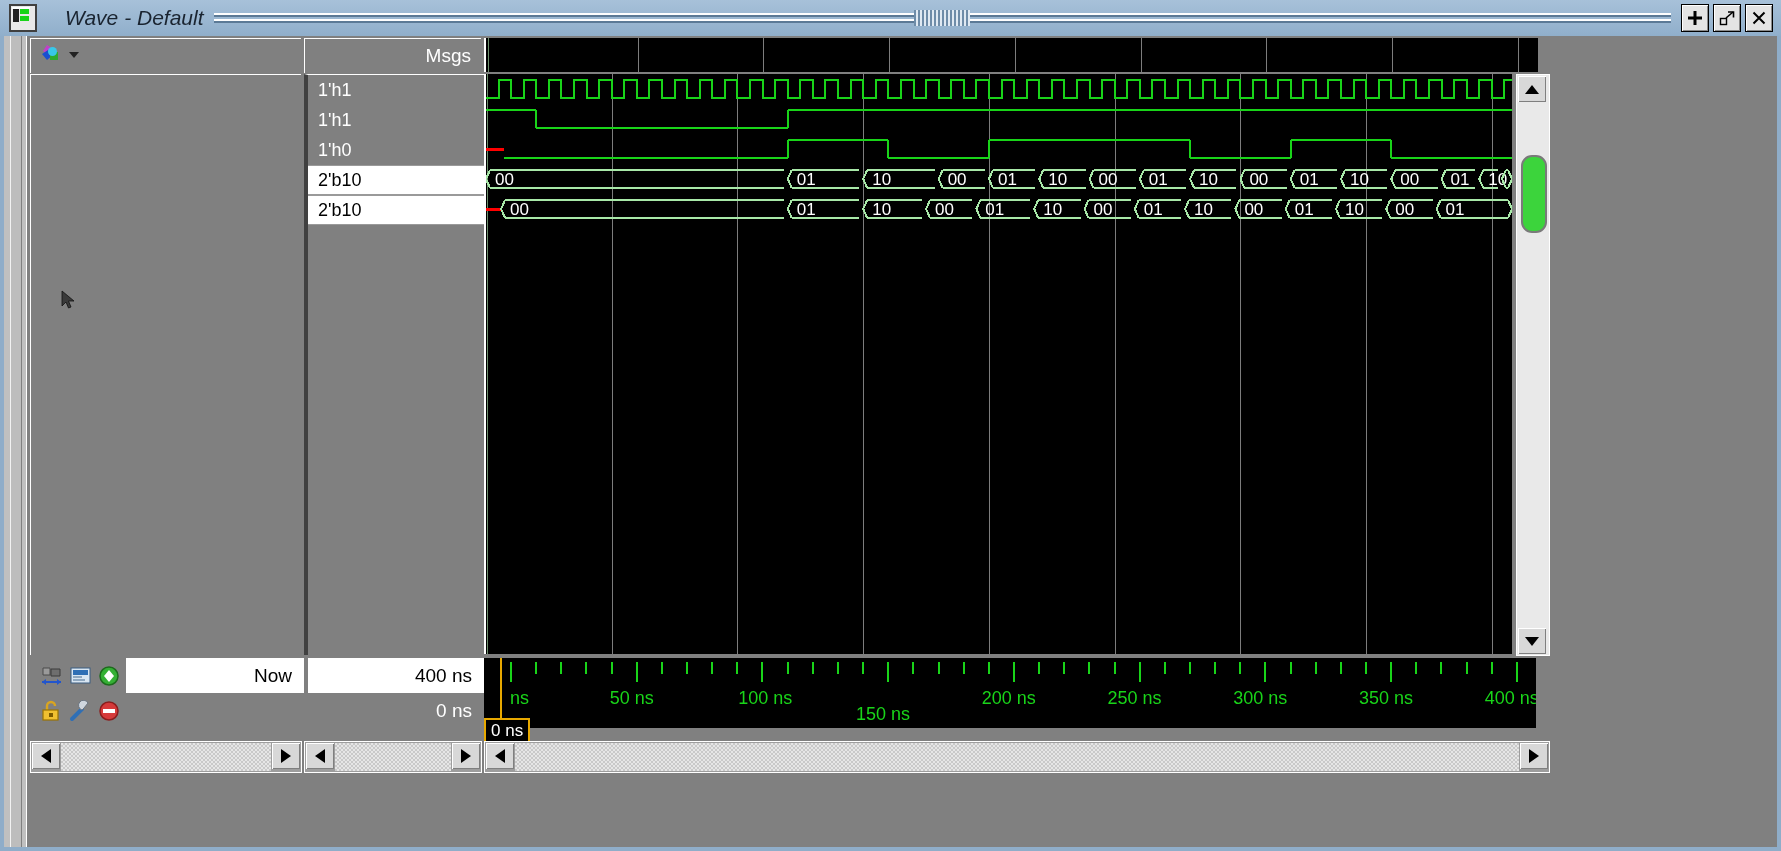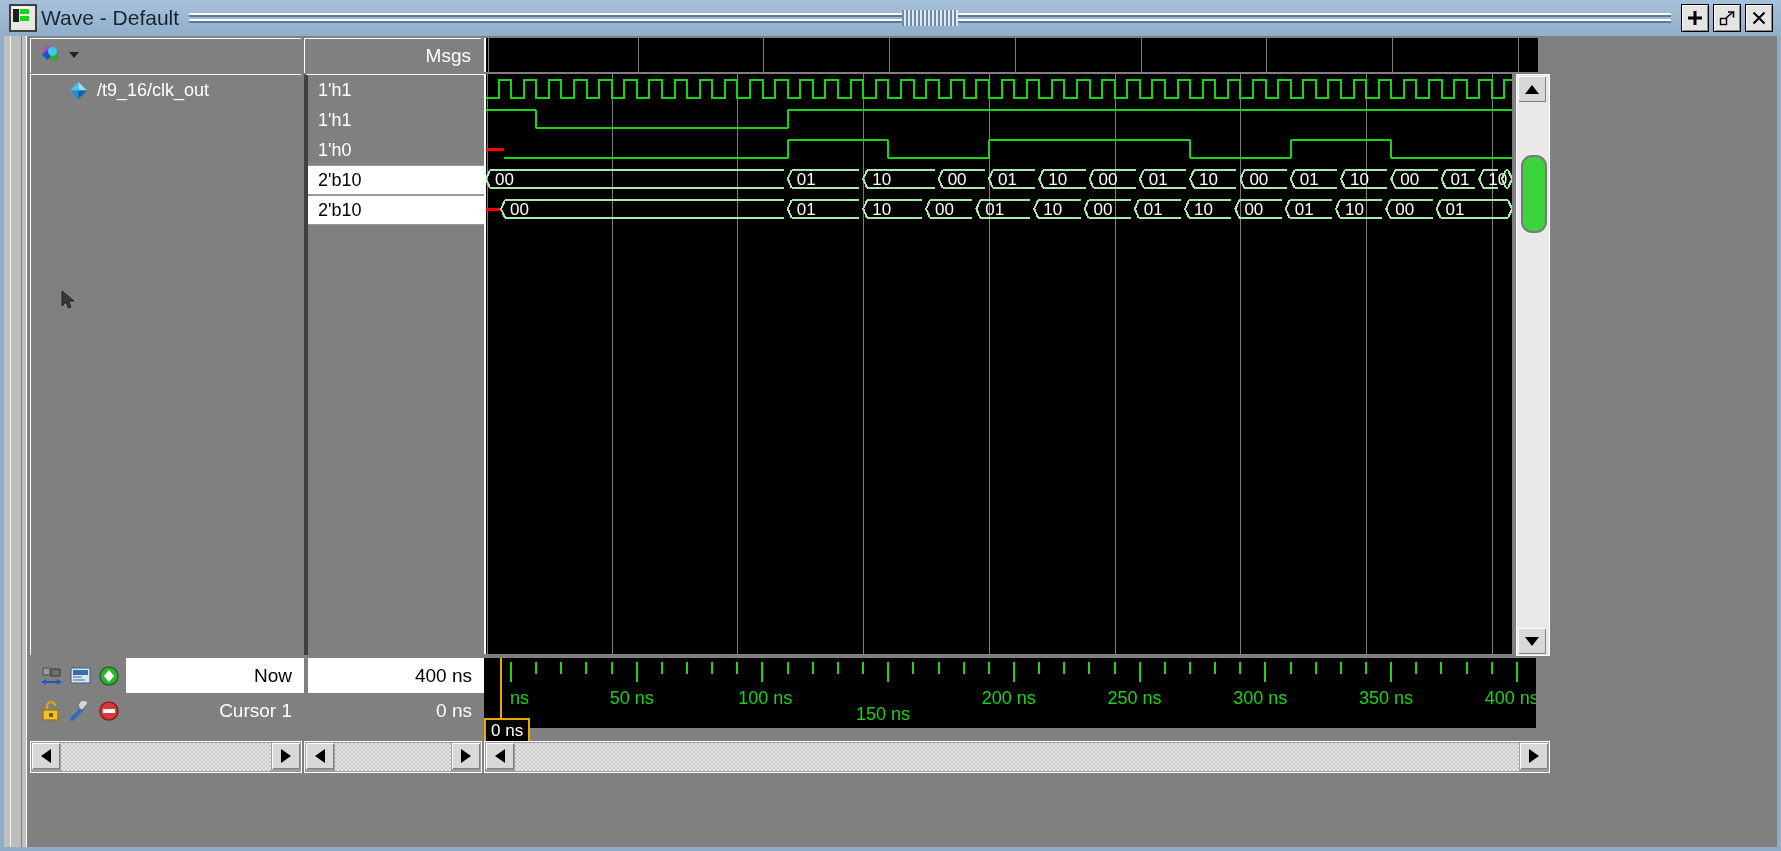--- a/index.html
+++ b/index.html
@@ -10,21 +10,21 @@
 
   
   .titlebar{position:absolute;left:0;top:0;width:1781px;height:36px;
     background:linear-gradient(#a7c1d9,#90afcb);display:flex;align-items:center;}
   .tb-icon{width:24px;height:24px;margin-left:9px;background:#e8e8e8;border:2px solid #404040;
     position:relative;flex:0 0 auto;}
   .tb-icon .g1{position:absolute;left:2px;top:3px;width:6px;height:13px;background:#1f1f1f;}
   .tb-icon .g2{position:absolute;left:9px;top:3px;width:9px;height:5px;background:#19d419;}
   .tb-icon .g3{position:absolute;left:9px;top:10px;width:9px;height:5px;background:#19d419;}
   .tb-icon .g4{position:absolute;left:1px;top:1px;width:18px;height:2px;background:#ffffff;}
-  .tb-title{margin-left:4px;font-size:21px;color:#1a2430;white-space:nowrap;}
+  .tb-title{margin-left:28px;font-size:21px;color:#1a2430;white-space:nowrap;font-style:italic;}
   .tb-grip{flex:1 1 auto;margin:0 10px;height:14px;position:relative;}
   .tb-grip .ln{position:absolute;left:0;right:0;height:2px;background:#ffffff;box-shadow:0 2px 0 #5c7a96;}
   .tb-grip .ln1{top:2px;}
   .tb-grip .ln2{top:8px;}
   .tb-grip .hatch{position:absolute;left:50%;transform:translateX(-50%);top:-1px;width:56px;height:16px;
     background:repeating-linear-gradient(90deg,#6e8ca8 0 2px,#dfe9f2 2px 4px);}
   .tb-btns{display:flex;gap:4px;margin-right:8px;}
   .tb-btn{width:26px;height:26px;background:#e4e4e4;border:1px solid #000;
     box-shadow:inset 1px 1px 0 #fff, inset -1px -1px 0 #8b8b8b;
     display:flex;align-items:center;justify-content:center;font-size:17px;color:#000;line-height:1;}
@@ -197,32 +197,20 @@
           <div class="gl" style="left: 528.941px;"></div>
           <div class="gl" style="left: 654.676px;"></div>
           <div class="gl" style="left: 780.412px;"></div>
           <div class="gl" style="left: 906.147px;"></div>
           <div class="gl" style="left: 1031.88px;"></div>
         </div>
     </div>
 
     <div class="namepane">
       <div id="name-rows">
-          <div class="row">
-            <div class="expander-spacer"></div>
-            <div class="diamond">
-              <svg width="19" height="19" viewBox="0 0 19 19">
-  <polygon points="9.5,1 18,9.5 9.5,18 1,9.5" fill="#1d8fd8"></polygon>
-  <polygon points="9.5,1 18,9.5 9.5,9.5" fill="#9fe0f5"></polygon>
-  <polygon points="9.5,1 1,9.5 9.5,9.5" fill="#4fc4ee"></polygon>
-  <polygon points="9.5,18 18,9.5 9.5,9.5" fill="#0f63a8"></polygon>
-</svg>
-            </div>
-            <div class="sig-label">/t9_16/clk_out</div>
-          </div>
         </div>
       <svg class="ptr" viewBox="0 0 16 20">
         <path d="M1 1 L1 16 L5 12 L7.5 18 L10 17 L7.5 11 L13 11 Z" fill="#3a3a3a" stroke="#111" stroke-width="0.8"></path>
       </svg>
     </div>
 
     <div class="valpane">
       <div id="value-rows">
           <div class="row">
             <div class="val-label">1'h1</div>
@@ -456,21 +444,20 @@
           <rect x="4" y="11" width="9" height="2" fill="#8fa8c0"></rect>
           <rect x="4" y="14" width="12" height="2" fill="#8fa8c0"></rect>
         </svg>
         <svg width="22" height="22" viewBox="0 0 22 22">
           <circle cx="11" cy="11" r="9" fill="#35b035" stroke="#1d6b1d" stroke-width="1.5"></circle>
           <polygon points="11,5 16,11 11,17 6,11" fill="#ffffff"></polygon>
         </svg>
       </div>
       <div class="f-val r1">400 ns</div>
 
-      <div class="f-lbl r2">Cursor 1</div>
       <div class="f-icons r2">
         <svg width="24" height="22" viewBox="0 0 24 22">
           <path d="M7 10 L7 6 a4 4 0 0 1 8 0" fill="none" stroke="#d9a520" stroke-width="2.4"></path>
           <rect x="3" y="10" width="15" height="10" fill="#f0c030" stroke="#9a7200" stroke-width="1.2"></rect>
           <rect x="9" y="13" width="4" height="4" fill="#7a5a00"></rect>
         </svg>
         <svg width="24" height="22" viewBox="0 0 24 22">
           <path d="M3 19 L13 9" stroke="#2f6fb5" stroke-width="4" stroke-linecap="round"></path>
           <path d="M19 3 a5 5 0 1 0 -6 7 l2 -2 z" fill="#cfd6de" stroke="#6a7480"></path>
         </svg>

